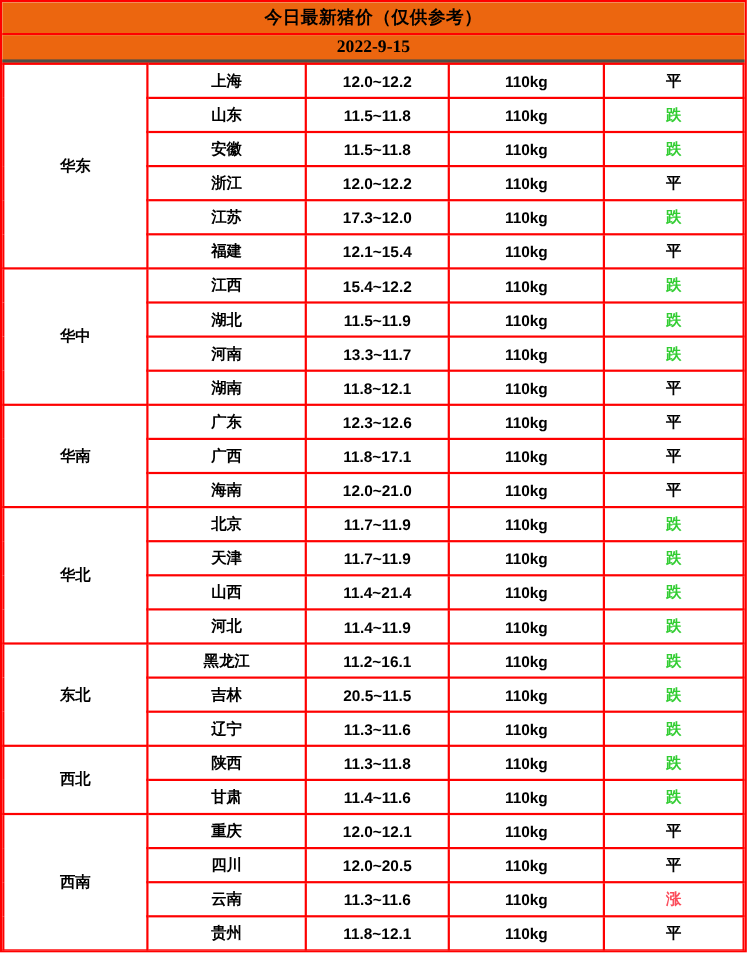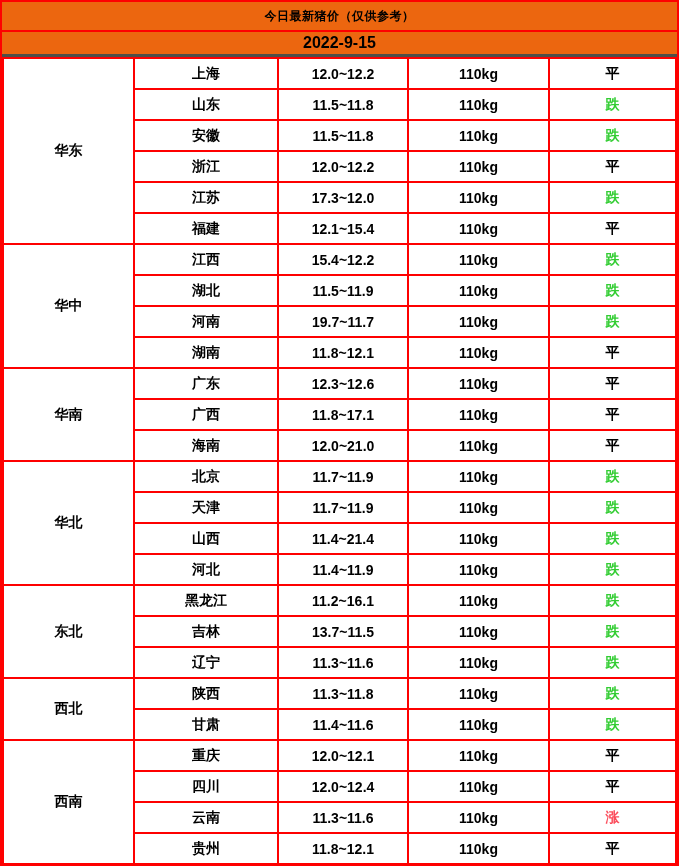--- a/index.html
+++ b/index.html
@@ -14,31 +14,32 @@
     background: #fff;
     overflow: hidden;
   }
   .title-bar {
     height: 30px;
     background: var(--header-bg);
     border-bottom: 2px solid var(--border-red);
     display: flex;
     align-items: center;
     justify-content: center;
-    font-size: 12px;
+    font-size: 16px;
     letter-spacing: 0.5px;
   }
   .date-bar {
     height: 25px;
     background: var(--header-bg);
     border-bottom: 3px solid var(--date-divider);
     display: flex;
     align-items: center;
     justify-content: center;
     font-size: 16px;
+    font-family: Liberation Serif, serif;
   }
   table.price-table {
     width: 100%;
     border-collapse: collapse;
     table-layout: fixed;
   }
   table.price-table td {
     border: 2px solid var(--border-red);
     height: 31px;
     text-align: center;
@@ -116,21 +117,21 @@
           <td class="trend-down">跌</td>
         </tr>
         <tr>
           <td>湖北</td>
           <td>11.5~11.9</td>
           <td>110kg</td>
           <td class="trend-down">跌</td>
         </tr>
         <tr>
           <td>河南</td>
-          <td>19.7~11.7</td>
+          <td>13.3~11.7</td>
           <td>110kg</td>
           <td class="trend-down">跌</td>
         </tr>
         <tr>
           <td>湖南</td>
           <td>11.8~12.1</td>
           <td>110kg</td>
           <td class="trend-flat">平</td>
         </tr>
         <tr>
@@ -179,21 +180,21 @@
         </tr>
         <tr>
           <td class="region" rowspan="3">东北</td>
           <td>黑龙江</td>
           <td>11.2~16.1</td>
           <td>110kg</td>
           <td class="trend-down">跌</td>
         </tr>
         <tr>
           <td>吉林</td>
-          <td>13.7~11.5</td>
+          <td>20.5~11.5</td>
           <td>110kg</td>
           <td class="trend-down">跌</td>
         </tr>
         <tr>
           <td>辽宁</td>
           <td>11.3~11.6</td>
           <td>110kg</td>
           <td class="trend-down">跌</td>
         </tr>
         <tr>
@@ -211,21 +212,21 @@
         </tr>
         <tr>
           <td class="region" rowspan="4">西南</td>
           <td>重庆</td>
           <td>12.0~12.1</td>
           <td>110kg</td>
           <td class="trend-flat">平</td>
         </tr>
         <tr>
           <td>四川</td>
-          <td>12.0~12.4</td>
+          <td>12.0~20.5</td>
           <td>110kg</td>
           <td class="trend-flat">平</td>
         </tr>
         <tr>
           <td>云南</td>
           <td>11.3~11.6</td>
           <td>110kg</td>
           <td class="trend-up">涨</td>
         </tr>
         <tr>

